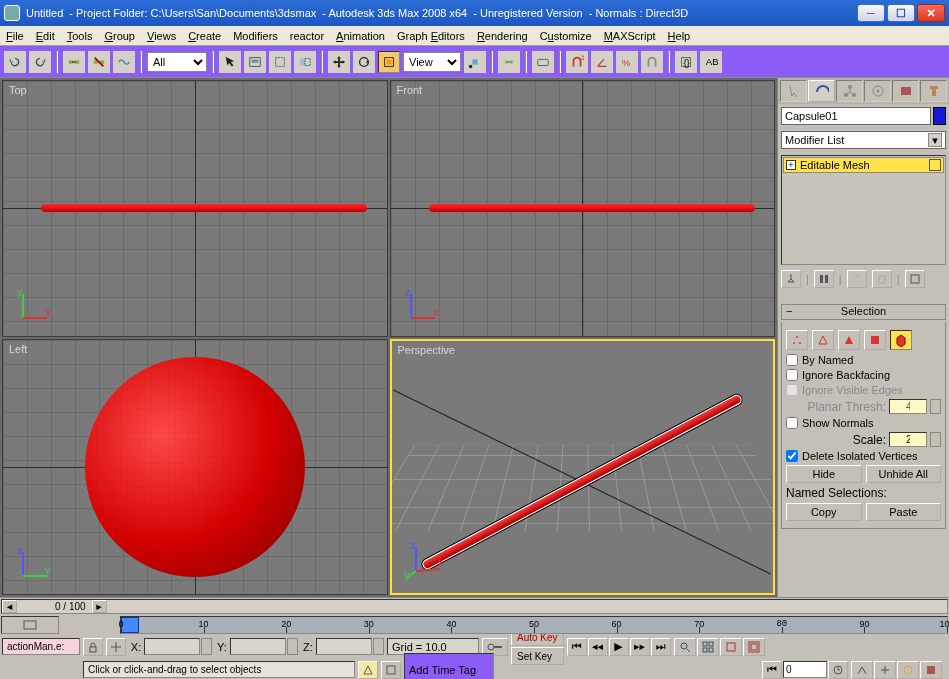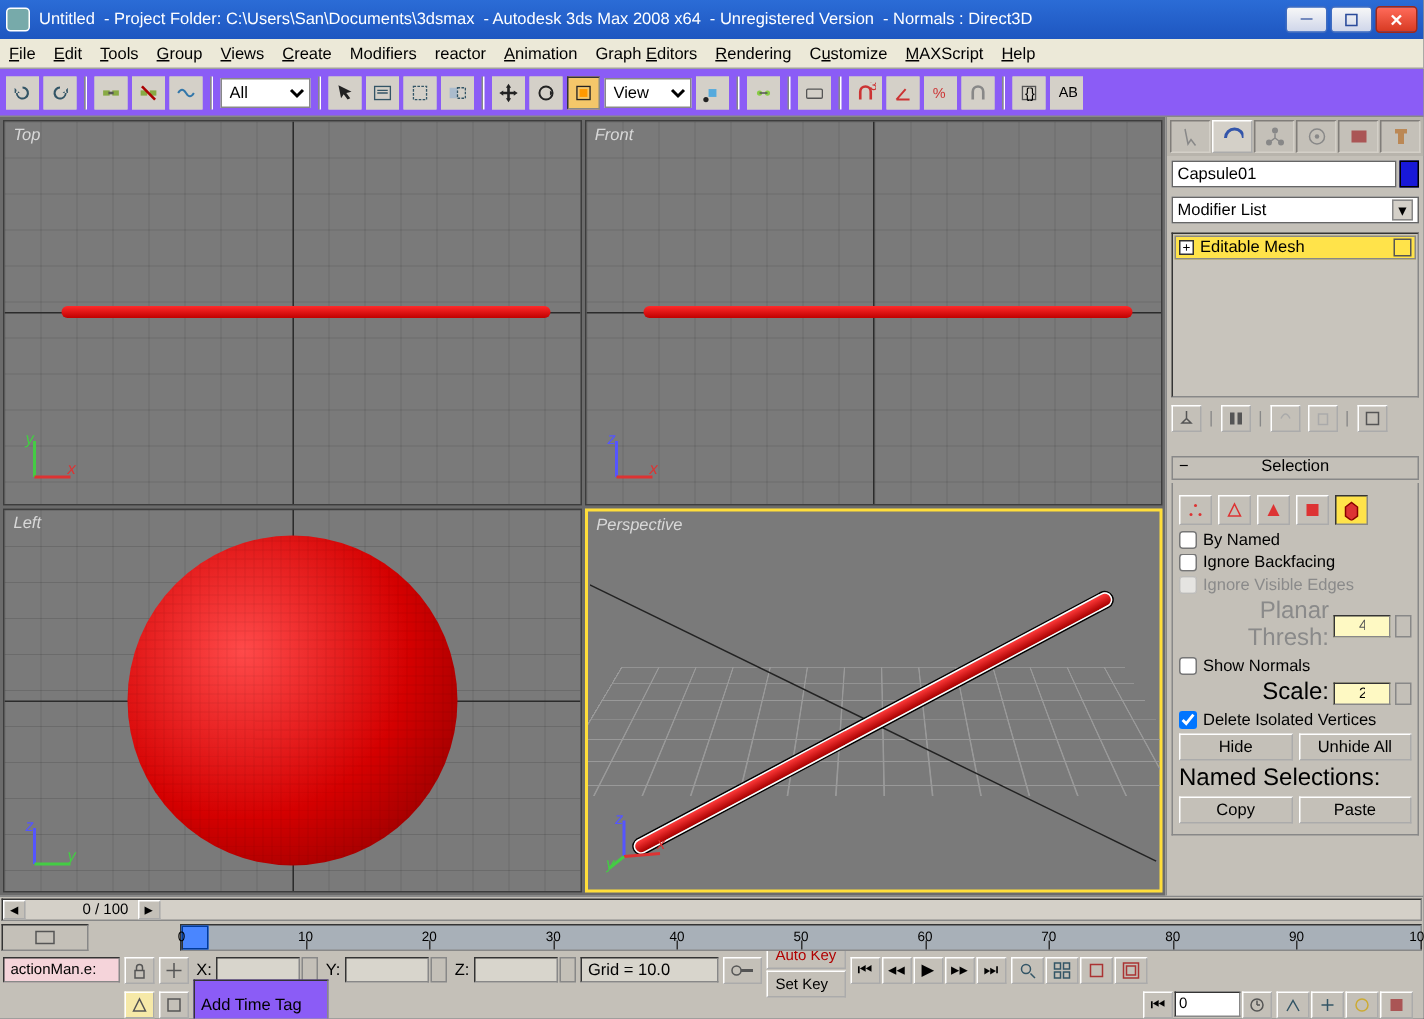--- a/index.html
+++ b/index.html
@@ -15,21 +15,21 @@
   .menubar span{cursor:default;}
   .menubar span u{text-decoration:underline;}
   .toolbar{height:32px;background:#8b5cf6;display:flex;align-items:center;padding:2px 4px;gap:3px;border-bottom:1px solid #888;}
   .tbtn{width:22px;height:22px;border:1px solid #d4d0c8;display:flex;align-items:center;justify-content:center;background:#d4d0c8;}
   .tbtn.active{border:1px inset #888;background:#f4c76a;}
   .tbtn svg{width:14px;height:14px;}
   .tsep{width:2px;height:22px;border-left:1px solid #888;border-right:1px solid #fff;margin:0 2px;}
   .seldrop{height:20px;border:1px solid #888;background:#fff;font-size:11px;padding:0 1px;}
   .workarea{display:flex;height:519px;}
   .viewports{flex:1;display:grid;grid-template-columns:1fr 1fr;grid-template-rows:1fr 1fr;gap:2px;padding:2px;background:#6b6b6b;}
-  .vp{position:relative;background:#7a7a7a;border:1px solid #3d3d3d;overflow:hidden;font-style:italic;}
+  .vp{position:relative;background:#7a7a7a;border:1px solid #3d3d3d;overflow:hidden;}
   .vp.active{border:2px solid #ffde3a;}
   .vp .vlabel{position:absolute;top:3px;left:6px;color:#d8d8d8;font-size:11px;z-index:5;}
   .axis{position:absolute;bottom:10px;left:12px;z-index:5;}
   .gridlines{position:absolute;inset:0;background-image:
     linear-gradient(rgba(0,0,0,.12) 1px,transparent 1px),
     linear-gradient(90deg,rgba(0,0,0,.12) 1px,transparent 1px);
     background-size:24px 24px;}
   .majline-h{position:absolute;left:0;right:0;top:50%;height:1px;background:#2b2b2b;}
   .majline-v{position:absolute;top:0;bottom:0;left:50%;width:1px;background:#2b2b2b;}
   .redbar{position:absolute;left:10%;right:5%;top:50%;height:8px;background:linear-gradient(#ff2a2a,#c00000);border-radius:4px;transform:translateY(-50%);}
@@ -60,21 +60,21 @@
   .selbtn{width:22px;height:20px;border:1px outset #fff;display:flex;align-items:center;justify-content:center;}
   .selbtn.active{background:#ffe34a;border:1px inset #888;}
   .chk{display:flex;align-items:center;gap:4px;margin:3px 0;}
   .chk input{width:12px;height:12px;}
   .numfield{display:flex;align-items:center;gap:3px;margin:3px 0;}
   .numfield .lbl{flex:1;text-align:right;}
   .numfield input{width:38px;height:15px;border:1px inset #888;background:#fef9c3;font-size:10px;text-align:center;padding:0 16px;}
   .numfield .spin{width:11px;height:15px;border:1px solid #888;background:#c4c0b8;}
   .btnpair{display:flex;gap:4px;margin:3px 0;}
   .btnpair button{flex:1;height:18px;border:1px outset #fff;background:#c4c0b8;font-size:11px;}
-  .sm{font-size:16px;}
+  .sm{font-size:12px;}
   .bottombar{height:82px;background:#c4c0b8;border-top:1px solid #888;}
   .hscroll{height:15px;display:flex;align-items:center;background:#d4d0c8;border:1px inset #888;margin:1px;}
   .hscroll .arrow{width:15px;height:13px;border:1px outset #fff;background:#c4c0b8;display:flex;align-items:center;justify-content:center;}
   .hscroll .track{flex:1;}
   .hscroll .txt{margin:0 6px;font-size:10px;padding-left:32px;}
   .timeline{height:18px;background:#a8b0b8;border:1px inset #888;margin:1px 1px 1px 60px;position:relative;display:flex;align-items:flex-end;}
   .timeline .tick{position:absolute;bottom:0;width:1px;height:6px;background:#333;}
   .timeline .ticklbl{position:absolute;bottom:4px;font-size:9px;transform:translateX(-50%);}
   .timeline .slider{position:absolute;left:0;top:0;width:18px;height:16px;background:#4a86ff;border:1px solid #003a9a;}
   .statusrow{display:flex;align-items:center;gap:3px;padding:1px 2px;height:23px;}
@@ -500,21 +500,21 @@
         <div class="ticklbl" style="left: 30%;">30</div>
         <div class="tick" style="left: 40%;"></div>
         <div class="ticklbl" style="left: 40%;">40</div>
         <div class="tick" style="left: 50%;"></div>
         <div class="ticklbl" style="left: 50%;">50</div>
         <div class="tick" style="left: 60%;"></div>
         <div class="ticklbl" style="left: 60%;">60</div>
         <div class="tick" style="left: 70%;"></div>
         <div class="ticklbl" style="left: 70%;">70</div>
         <div class="tick" style="left: 80%;"></div>
-        <div class="ticklbl" style="left: 80%;">80</div>
+        <div class="ticklbl" style="left: 80%; font-family: Liberation Mono, monospace;">80</div>
         <div class="tick" style="left: 90%;"></div>
         <div class="ticklbl" style="left: 90%;">90</div>
         <div class="tick" style="left: 100%;"></div>
         <div class="ticklbl" style="left: 100%;">100</div>
       </div>
   </div>
   <div class="statusrow">
     <div class="pinkbox">actionMan.e:</div>
     <div class="iconbtn">
         <svg width="12" height="12">
@@ -583,20 +583,21 @@
       <div class="vb">
           <svg width="12" height="12">
             <rect x="1" y="1" width="10" height="10" fill="none" stroke="#a33"></rect>
             <rect x="3" y="3" width="6" height="6" fill="none" stroke="#a33"></rect>
           </svg>
         </div>
     </div>
   </div>
   <div class="statusrow">
     <div style="width:78px"></div>
+    <div class="prompt">Click or click-and-drag to select objects</div>
     <div class="iconbtn" style="background:#f6e9a8">
         <svg width="12" height="12">
           <path d="M2 10l4-8 4 8z" fill="none" stroke="#555"></path>
         </svg>
       </div>
     <div class="iconbtn">
         <svg width="12" height="12">
           <rect x="2" y="2" width="8" height="8" fill="none" stroke="#555"></rect>
         </svg>
       </div>

